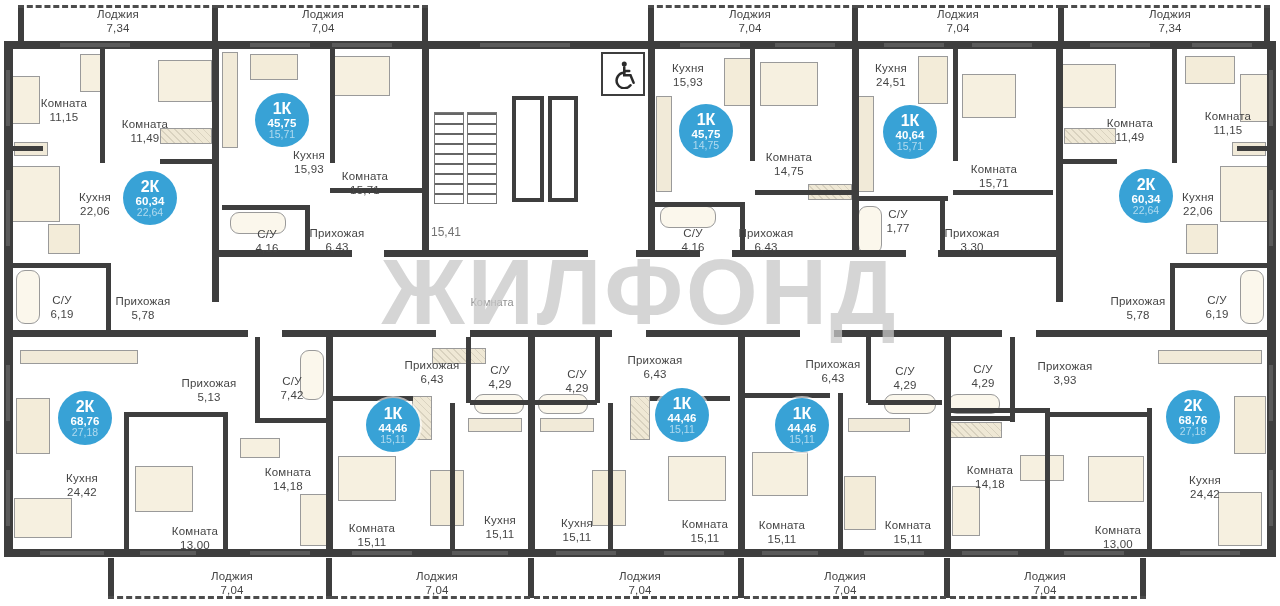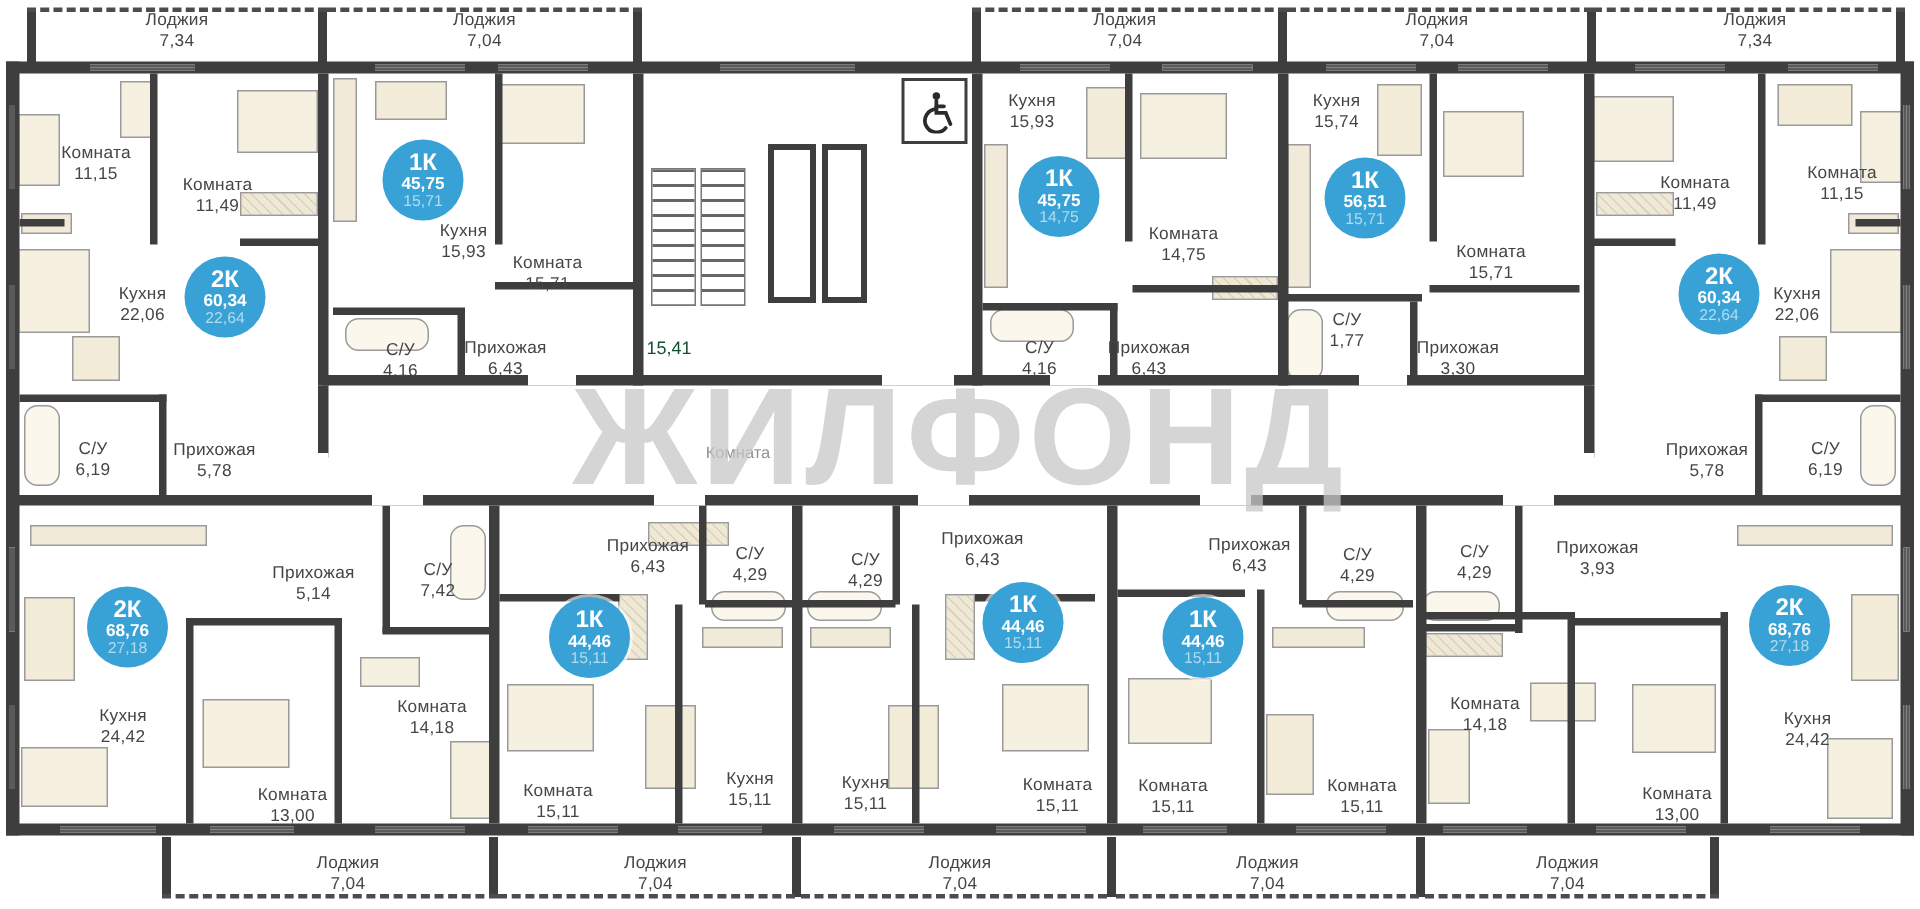--- a/index.html
+++ b/index.html
@@ -26,21 +26,21 @@
   .furn.wardrobe{background:repeating-linear-gradient(45deg,#efe8d5 0 4px,#d9d2bf 4px 5px);}
   .stairs{position:absolute;background:#fff;border:1px solid #777;box-sizing:border-box;
           background-image:repeating-linear-gradient(180deg,#666 0 2px,transparent 2px 10px);}
   .lift{position:absolute;background:#fff;border:4px solid #3e3e3e;box-sizing:border-box;}
   #watermark{position:absolute;left:640px;top:292px;transform:translate(-50%,-50%);
              font-size:92px;font-weight:bold;color:#c7c7c7;opacity:.75;letter-spacing:3px;
              white-space:nowrap;z-index:40;pointer-events:none;}
   #corridor-label{position:absolute;left:492px;top:302px;transform:translate(-50%,-50%);
                   font-size:11px;color:#909090;z-index:5;}
   #stair-area{position:absolute;left:446px;top:232px;transform:translate(-50%,-50%);
-              font-size:12px;color:#14532d;z-index:5;}
+              font-size:12px;color:#737373;z-index:5;}
   #wc-box{position:absolute;left:601px;top:52px;width:44px;height:44px;border:2px solid #3e3e3e;
           box-sizing:border-box;background:#fff;display:flex;align-items:center;justify-content:center;z-index:6;}
   .z1{z-index:1}.z2{z-index:2}.z3{z-index:3}.z5{z-index:5}.z10{z-index:10}
 </style>
 </head>
 <body>
 
 <div id="plan">
 
   <div id="watermark">ЖИЛФОНД</div>
@@ -277,45 +277,45 @@
         <span class="b-total">45,75</span>
         <span class="b-living">14,75</span>
       </div>
       <div class="rlabel z5" style="left: 688px; top: 75px;"><span>Кухня</span><span class="area">15,93</span></div>
       <div class="rlabel z5" style="left: 789px; top: 164px;"><span>Комната</span><span class="area">14,75</span></div>
       <div class="rlabel z5" style="left: 693px; top: 240px;"><span>С/У</span><span class="area">4,16</span></div>
       <div class="rlabel z5" style="left: 766px; top: 240px;"><span>Прихожая</span><span class="area">6,43</span></div>
       <div class="rlabel z5" style="left: 750px; top: 21px;"><span>Лоджия</span><span class="area">7,04</span></div>
       <div class="badge z10" style="left: 910px; top: 132px;">
         <span class="b-type">1К</span>
-        <span class="b-total">56,51</span>
+        <span class="b-total">40,64</span>
         <span class="b-living">15,71</span>
       </div>
-      <div class="rlabel z5" style="left: 891px; top: 75px;"><span>Кухня</span><span class="area">15,74</span></div>
+      <div class="rlabel z5" style="left: 891px; top: 75px;"><span>Кухня</span><span class="area">24,51</span></div>
       <div class="rlabel z5" style="left: 994px; top: 176px;"><span>Комната</span><span class="area">15,71</span></div>
       <div class="rlabel z5" style="left: 898px; top: 221px;"><span>С/У</span><span class="area">1,77</span></div>
       <div class="rlabel z5" style="left: 972px; top: 240px;"><span>Прихожая</span><span class="area">3,30</span></div>
       <div class="rlabel z5" style="left: 958px; top: 21px;"><span>Лоджия</span><span class="area">7,04</span></div>
       <div class="badge z10" style="left: 1146px; top: 196px;">
         <span class="b-type">2К</span>
         <span class="b-total">60,34</span>
         <span class="b-living">22,64</span>
       </div>
       <div class="rlabel z5" style="left: 1130px; top: 130px;"><span>Комната</span><span class="area">11,49</span></div>
       <div class="rlabel z5" style="left: 1228px; top: 123px;"><span>Комната</span><span class="area">11,15</span></div>
       <div class="rlabel z5" style="left: 1198px; top: 204px;"><span>Кухня</span><span class="area">22,06</span></div>
       <div class="rlabel z5" style="left: 1138px; top: 308px;"><span>Прихожая</span><span class="area">5,78</span></div>
       <div class="rlabel z5" style="left: 1217px; top: 307px;"><span>С/У</span><span class="area">6,19</span></div>
       <div class="rlabel z5" style="left: 1170px; top: 21px;"><span>Лоджия</span><span class="area">7,34</span></div>
       <div class="badge z10" style="left: 85px; top: 418px;">
         <span class="b-type">2К</span>
         <span class="b-total">68,76</span>
         <span class="b-living">27,18</span>
       </div>
-      <div class="rlabel z5" style="left: 209px; top: 390px;"><span>Прихожая</span><span class="area">5,14</span></div>
+      <div class="rlabel z5" style="left: 209px; top: 390px;"><span>Прихожая</span><span class="area">5,13</span></div>
       <div class="rlabel z5" style="left: 292px; top: 388px;"><span>С/У</span><span class="area">7,42</span></div>
       <div class="rlabel z5" style="left: 82px; top: 485px;"><span>Кухня</span><span class="area">24,42</span></div>
       <div class="rlabel z5" style="left: 195px; top: 538px;"><span>Комната</span><span class="area">13,00</span></div>
       <div class="rlabel z5" style="left: 288px; top: 479px;"><span>Комната</span><span class="area">14,18</span></div>
       <div class="rlabel z5" style="left: 232px; top: 583px;"><span>Лоджия</span><span class="area">7,04</span></div>
       <div class="badge z10" style="left: 393px; top: 425px;">
         <span class="b-type">1К</span>
         <span class="b-total">44,46</span>
         <span class="b-living">15,11</span>
       </div>

